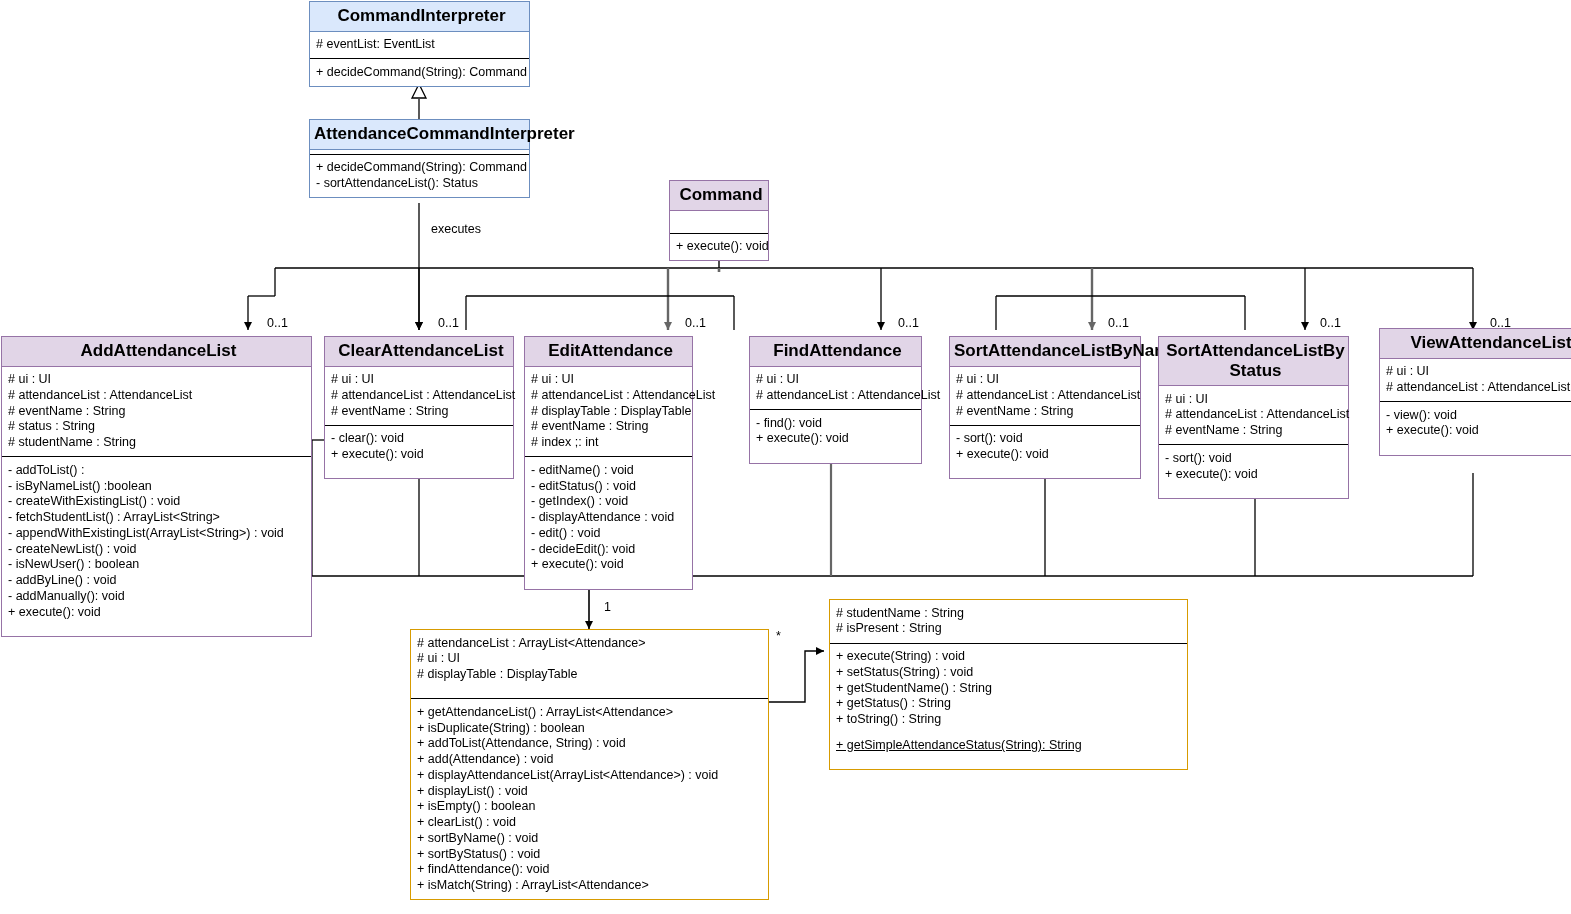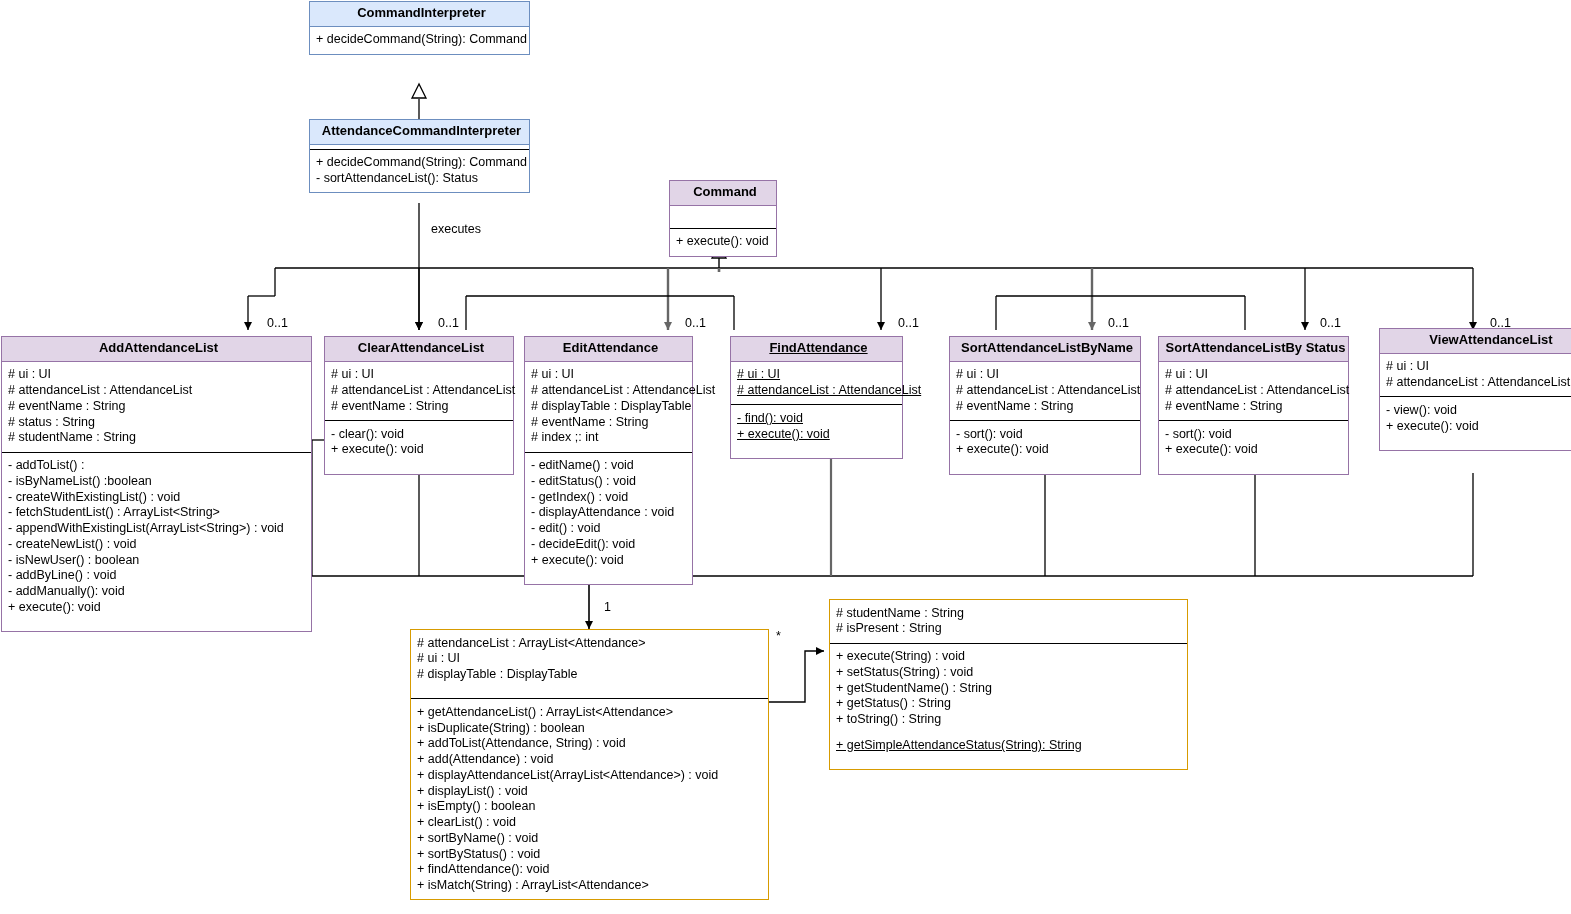--- a/index.html
+++ b/index.html
@@ -34,21 +34,21 @@
     font-size: 12.5px;
     color: #000000;
   }
   .uml-class.blue  { border-color: #6c8ebf; }
   .uml-class.purple{ border-color: #9673a6; }
   .uml-class.orange{ border-color: #d79b00; }
 
   .cls-title {
     text-align: center;
     font-weight: bold;
-    font-size: 13px;
+    font-size: 17px;
     padding: 4px 0 5px 4px;
     border-bottom: 1px solid #9673a6;
     line-height: 1.15;
   }
   .blue  > .cls-title { background: #dae8fc; border-bottom-color: #6c8ebf; }
   .purple> .cls-title { background: #e1d5e7; border-bottom-color: #9673a6; }
   .orange> .cls-title { background: #ffe6cc; border-bottom-color: #d79b00; }
 
   .cls-section {
     padding: 5px 6px 6px 6px;
@@ -159,35 +159,38 @@
       <line x1="589" y1="563" x2="589" y2="576" stroke="#000000" stroke-width="1.6"></line>
     </g>
 
     <g>
       <path d="M769,702 L805,702 L805,651 L824,651" fill="none" stroke="#000000" stroke-width="1.4" marker-end="url(#arrowFilled)"></path>
     </g>
   </svg>
 
   <div class="uml-class blue" style="left:309px; top:1px; width:221px;">
     <div class="cls-title">CommandInterpreter</div>
+    <div class="cls-section attrs">
+      <div class="row"># eventList: EventList</div>
+    </div>
     <div class="cls-section">
       <div class="row">+ decideCommand(String): Command</div>
     </div>
   </div>
 
   <div class="uml-class blue" style="left:309px; top:119px; width:221px;">
     <div class="cls-title">AttendanceCommandInterpreter</div>
     <div class="cls-section attrs" style="padding:2px 6px;"></div>
     <div class="cls-section">
       <div class="row">+ decideCommand(String): Command</div>
       <div class="row">- sortAttendanceList(): Status</div>
     </div>
   </div>
 
-  <div class="uml-class purple" style="left:669px; top:180px; width:108px;">
+  <div class="uml-class purple" style="left:669px; top:180px; width:100px;">
     <div class="cls-title">Command</div>
     <div class="cls-section attrs" style="padding:2px 6px; height:18px;"></div>
     <div class="cls-section">
       <div class="row">+ execute(): void</div>
     </div>
   </div>
 
   <div class="uml-class purple" style="left:1px; top:336px; width:311px;">
     <div class="cls-title">AddAttendanceList</div>
     <div class="cls-section attrs">
@@ -240,21 +243,21 @@
       <div class="row">- editStatus() : void</div>
       <div class="row">- getIndex() : void</div>
       <div class="row">- displayAttendance : void</div>
       <div class="row">- edit() : void</div>
       <div class="row">- decideEdit(): void</div>
       <div class="row">+ execute(): void</div>
       <div class="row spacer"></div>
     </div>
   </div>
 
-  <div class="uml-class purple" style="left:730px; top:336px; width:173px;text-decoration:underline;">
+  <div class="uml-class purple" style="left:749px; top:336px; width:173px;">
     <div class="cls-title">FindAttendance</div>
     <div class="cls-section attrs">
       <div class="row"># ui : UI</div>
       <div class="row"># attendanceList : AttendanceList</div>
     </div>
     <div class="cls-section">
       <div class="row">- find(): void</div>
       <div class="row">+ execute(): void</div>
       <div class="row spacer"></div>
     </div>

